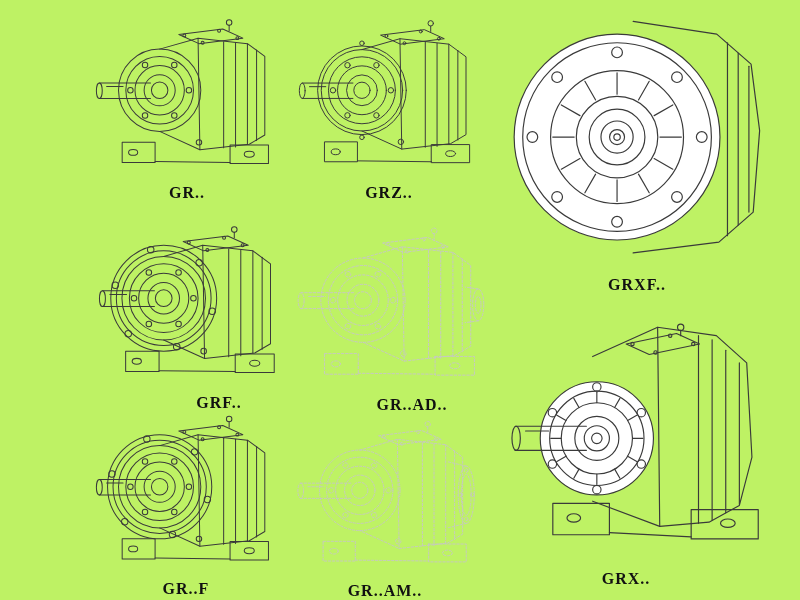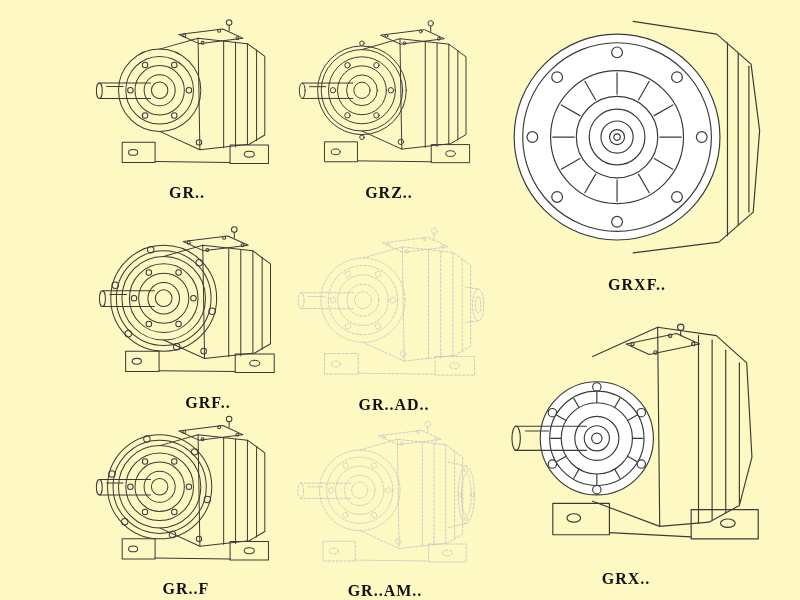--- a/index.html
+++ b/index.html
@@ -1,18 +1,18 @@
 <!DOCTYPE html>
 <html><head>
 <meta charset="utf-8">
 <style>
   * { margin:0; padding:0; box-sizing:border-box; }
   html,body { width:800px; height:600px; background:#ffffff; overflow:hidden;
               font-family:"Liberation Serif", serif; }
-  #page { position:relative; width:800px; height:600px; background:#fef9c3; }
+  #page { position:relative; width:800px; height:600px; background:#bef264; }
 
   .cell { position:absolute; }
   .cell svg { width:100%; height:100%; display:block; }
 
   
   svg.drawing { stroke:#3a3a3a; stroke-width:1.1; fill:none;
                 stroke-linecap:round; stroke-linejoin:round; }
   svg.drawing.ghost { stroke:#c6c6c6; stroke-width:1; stroke-dasharray:2.6 1.9; }
 
   .fig-label { position:absolute; transform:translateX(-50%);
@@ -133,32 +133,32 @@
         <circle cx="103" cy="126" r="3"></circle>
     </svg>
   </div>
   <div class="fig-label" style="left:637px; top:276px;">GRXF..</div>
 
   <div class="cell" style="left:95px; top:212px; width:195px; height:178px;">
     <svg class="drawing" viewBox="0 0 210 190">
         <use href="#gb-flange"></use>
       </svg>
   </div>
-  <div class="fig-label" style="left:208px; top:394px;">GRF..</div>
+  <div class="fig-label" style="left:219px; top:394px;">GRF..</div>
 
   <div class="cell" style="left:292px; top:214px; width:200px; height:178px;">
     <svg class="drawing ghost" viewBox="0 0 210 190">
       <use href="#gb-basic"></use>
       <ellipse cx="197" cy="97" rx="6" ry="17"></ellipse>
       <ellipse cx="197" cy="97" rx="3" ry="9"></ellipse>
       <path d="M197 80 L183 78"></path>
         <path d="M197 114 L183 116"></path>
     </svg>
   </div>
-  <div class="fig-label" style="left:394px; top:396px;">GR..AD..</div>
+  <div class="fig-label" style="left:412px; top:396px;">GR..AD..</div>
 
   <div class="cell" style="left:92px; top:402px; width:192px; height:175px;">
     <svg class="drawing" viewBox="0 0 210 190">
         <use href="#gb-flange"></use>
       </svg>
   </div>
   <div class="fig-label" style="left:186px; top:580px;">GR..F</div>
 
   <div class="cell" style="left:290px; top:408px; width:195px; height:170px;">
     <svg class="drawing ghost" viewBox="0 0 210 190">

